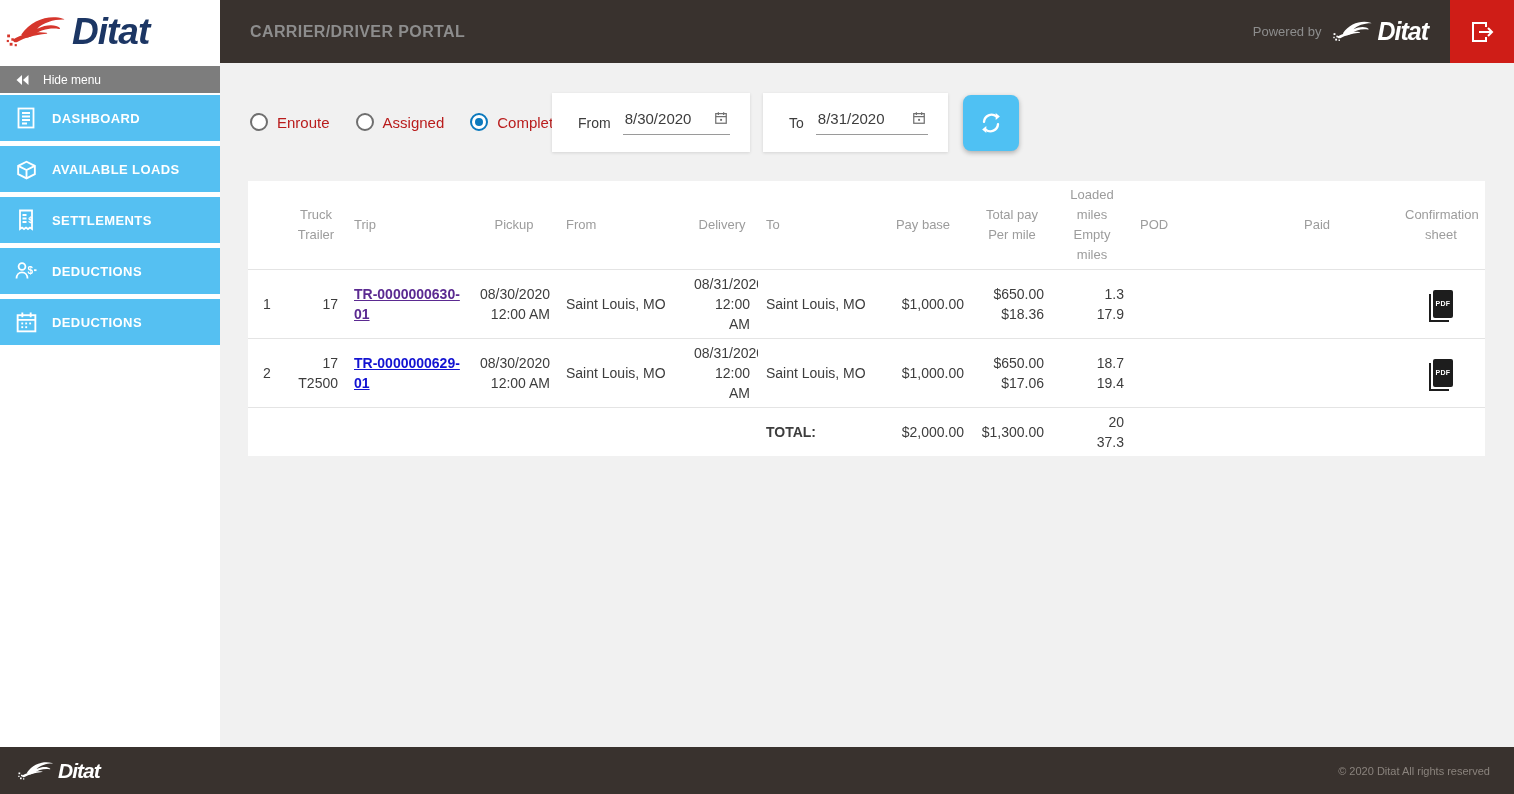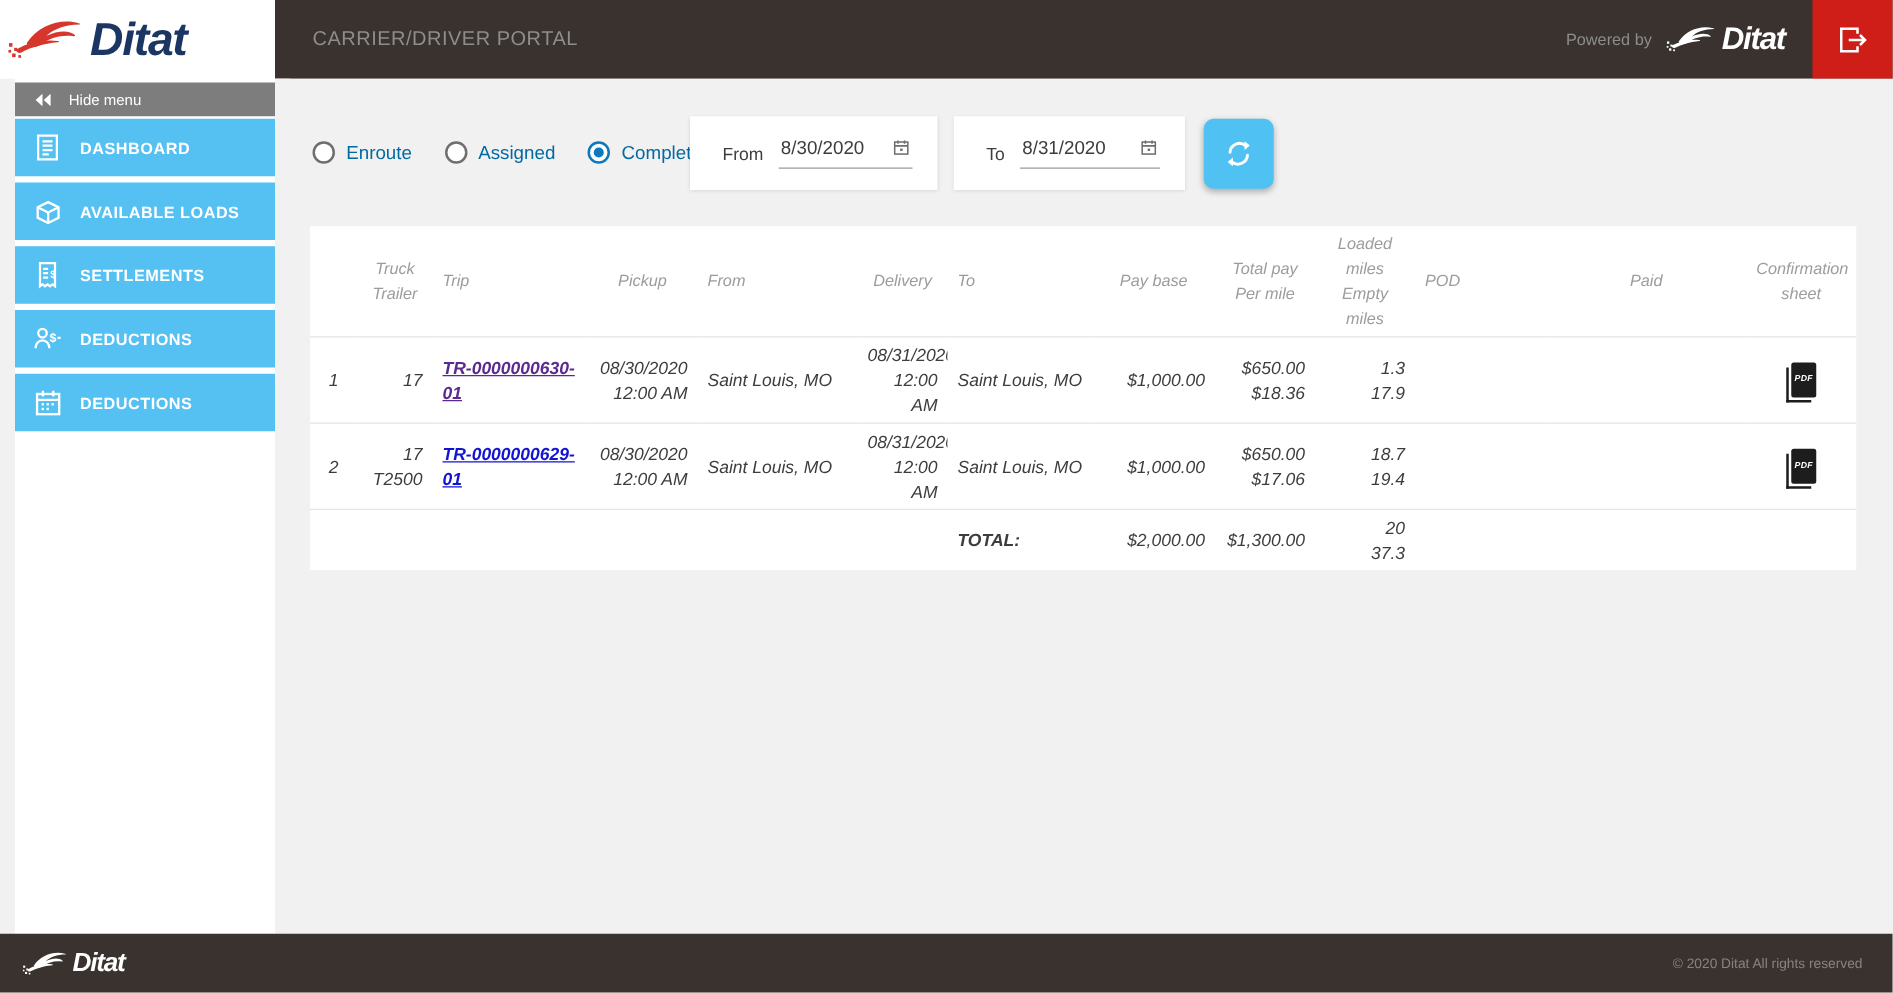--- a/index.html
+++ b/index.html
@@ -3,39 +3,39 @@
 <meta charset="utf-8">
 <style>
   * { margin:0; padding:0; box-sizing:border-box; }
   html,body { width:1514px; height:794px; overflow:hidden;
     font-family:"Liberation Sans", sans-serif; background:#f1f1f1; }
 
   
   .topbar { position:absolute; top:0; left:0; width:1514px; height:63px; display:flex; }
   .logo-box { width:220px; height:63px; background:#ffffff; display:flex; align-items:center; padding-left:6px; }
   .topbar-main { flex:1; background:#39322e; display:flex; align-items:center; }
-  .portal-title { color:#8d8d8d; font-size:16px; font-weight:normal; letter-spacing:.4px; padding-left:30px; }
+  .portal-title { color:#8d8d8d; font-size:16px; font-weight:bold; letter-spacing:.4px; padding-left:30px; }
   .topbar-spacer { flex:1; }
   .powered-wrap { display:flex; align-items:center; margin-right:22px; }
   .powered-by { color:#8d8d8d; font-size:13px; margin-right:12px; }
   .logout-btn { width:64px; height:63px; background:#cf1d17; display:flex; align-items:center; justify-content:center; cursor:pointer; }
 
   
   .brand { display:flex; align-items:center; }
   .swoosh { display:block; }
   .brand-text { font-weight:bold; font-style:italic; letter-spacing:-1px; }
   .brand-big  { color:#d6362c; }
   .brand-big .brand-text  { color:#1c3664; font-size:37px; margin-left:2px; }
   .brand-white { color:#ffffff; }
   .brand-white .brand-text { color:#ffffff; }
   .brand-mid .brand-text { font-size:25px; margin-left:2px; }
   .brand-small .brand-text { font-size:21px; margin-left:2px; }
 
   
-  .sidebar { position:absolute; top:63px; left:12px; width:220px; height:684px; background:#ffffff; }
+  .sidebar { position:absolute; top:63px; left:0; width:220px; height:684px; background:#ffffff; }
   .hide-menu { margin-top:3px; height:27px; background:#7d7d7d; color:#ffffff; font-size:12px;
     display:flex; align-items:center; padding-left:16px; cursor:pointer; }
   .hide-menu svg { margin-right:14px; }
   .menu { margin-top:2px; }
   .menu-item { height:46px; background:#55c0f2; margin-bottom:5px; display:flex; align-items:center;
     color:#ffffff; cursor:pointer; }
   .menu-item.selected { background:#0981c5; }
   .menu-item .mi-icon { width:52px; display:flex; justify-content:center; }
   .menu-item .mi-label { font-size:13px; font-weight:bold; letter-spacing:.4px; }
   .menu-thumb { position:absolute; top:197px; left:222px; width:6px; height:46px; background:#0981c5; }
@@ -43,42 +43,42 @@
   
   .main { position:absolute; top:63px; left:220px; width:1294px; height:684px; background:#f1f1f1; }
 
   .radio-row { position:absolute; left:30px; top:50px; display:flex; align-items:center; }
   .radio-option { display:flex; align-items:center; margin-right:26px; cursor:pointer; }
   .radio-circle { width:18px; height:18px; border:2px solid #6f6f6f; border-radius:50%;
     margin-right:9px; position:relative; background:#fff; }
   .radio-option.checked .radio-circle { border-color:#0b79bd; }
   .radio-option.checked .radio-circle::after { content:""; position:absolute; left:3px; top:3px;
     width:8px; height:8px; border-radius:50%; background:#0b79bd; }
-  .radio-label { font-size:15px; color:#0369a1; }
+  .radio-label { font-size:15px; color:#b91c1c; }
 
   .date-card { position:absolute; top:30px; height:59px; background:#ffffff;
     box-shadow:0 1px 3px rgba(0,0,0,.12); display:flex; align-items:center; padding:0 20px 0 26px; }
   .date-card.from { left:332px; width:198px; }
   .date-card.to   { left:543px; width:185px; }
   .date-label { font-size:14px; color:#3d3d3d; margin-right:12px; }
   .date-field { position:relative; flex:1; }
   .date-input { width:100%; border:none; outline:none; border-bottom:1px solid #9a9a9a;
     font-family:"Liberation Sans", sans-serif; font-size:15px; color:#3d3d3d;
     padding:0 22px 7px 2px; background:transparent; }
   .cal-icon { position:absolute; right:2px; top:1px; cursor:pointer; }
 
   .refresh-btn { position:absolute; left:743px; top:32px; width:56px; height:56px; border-radius:8px;
     background:#4fc1f3; border:none; display:flex; align-items:center; justify-content:center;
     box-shadow:0 2px 5px rgba(0,0,0,.28); cursor:pointer; }
 
   
   .trip-table { position:absolute; left:28px; top:118px; width:1237px; background:#ffffff;
     border-collapse:collapse; table-layout:fixed; }
   .trip-table th, .trip-table td { font-size:14px; color:#3d3d3d; line-height:20px;
-    padding:4px 8px; vertical-align:middle; overflow:hidden;font-style:italic; }
+    padding:4px 8px; vertical-align:middle; overflow:hidden; }
   .trip-table thead tr { height:55px; }
   .trip-table tbody tr { height:48px; }
   .trip-table tr { border-bottom:1px solid #e4e4e4; }
   .trip-table tbody tr:last-child { border-bottom:none; }
   .trip-table th { font-weight:normal; font-size:13px; color:#9c9c9c; }
   .al { text-align:left; } .ar { text-align:right; } .ac { text-align:center; }
   .cell-2line span { display:block; }
   .trip-link { font-weight:bold; text-decoration:underline; cursor:pointer; }
   .trip-link.visited { color:#5b2a91; }
   .trip-link.fresh { color:#1313d2; }

